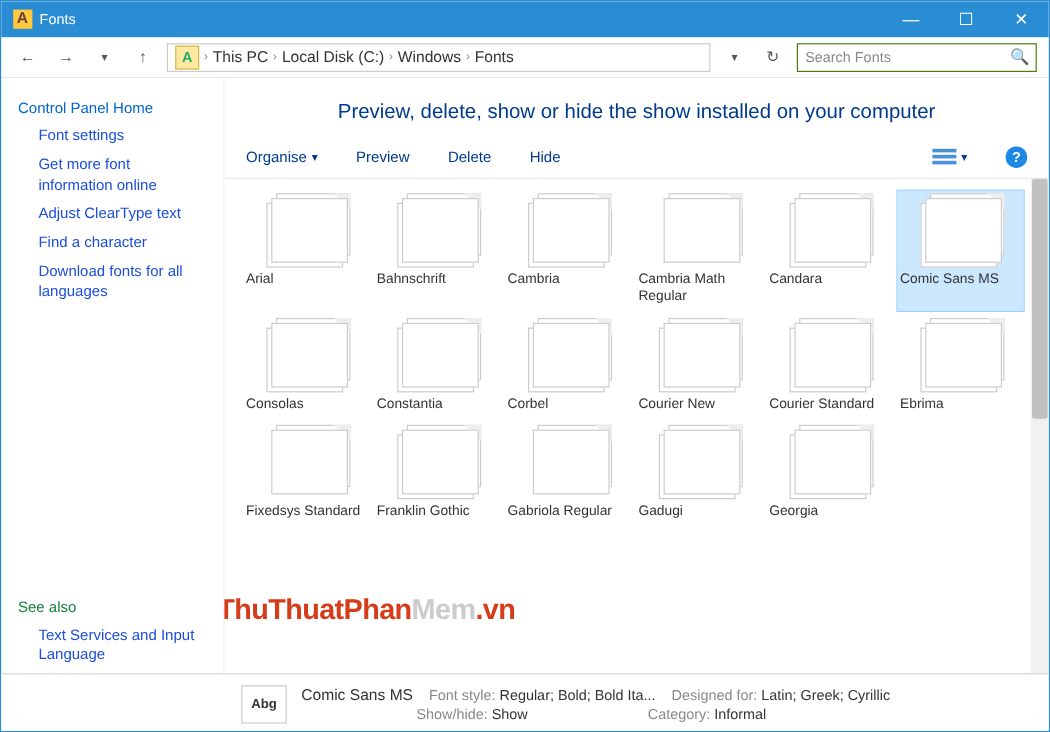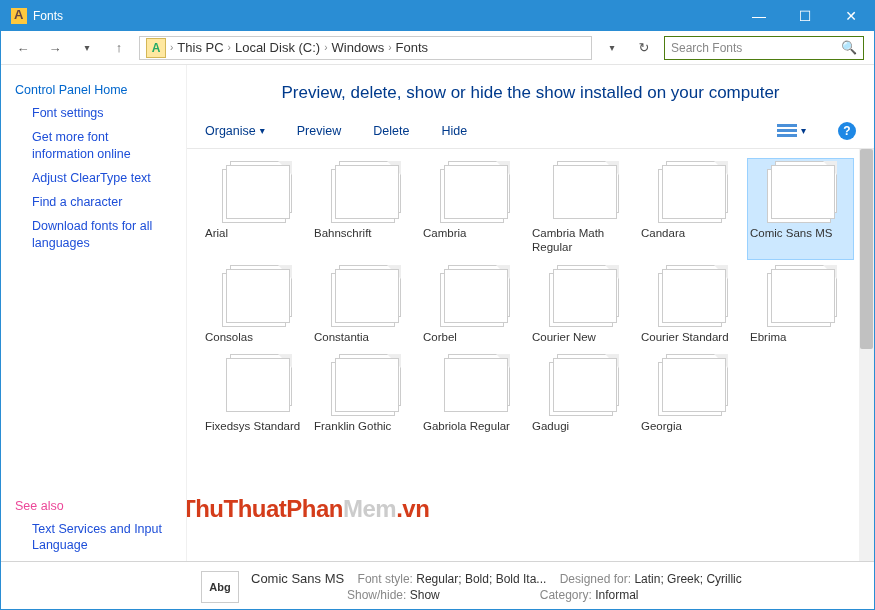--- a/index.html
+++ b/index.html
@@ -18,21 +18,21 @@
 .navbar .search { position: relative; width: 200px; }
 .navbar .search input { width: 100%; height: 24px; border: 1px solid #4d7c0f; padding: 0 22px 0 6px; font-size: 12px; color: #888; }
 .navbar .search input::placeholder { color: #888; }
 .navbar .search .sicon { position: absolute; right: 6px; top: 4px; color: #888; font-size: 13px; }
 
 .mainrow { display: flex; height: calc(610px - 30px - 34px - 50px); }
 .sidebar { width: 186px; flex: none; padding: 18px 14px; font-size: 12.5px; color: #0066cc; border-right: 1px solid #f0f0f0; position: relative; }
 .sidebar .hdr { margin-bottom: 4px; }
 .sidebar a { display: block; color: #1d4ed8; text-decoration: none; margin: 8px 17px; line-height: 1.3; }
 .sidebar .seealso { position: absolute; bottom: 0; left: 14px; }
-.sidebar .seealso .label { color: #ec4899; margin-bottom: 6px; }
+.sidebar .seealso .label { color: #15803d; margin-bottom: 6px; }
 
 .content { flex: 1; position: relative; display: flex; flex-direction: column; }
 .heading { text-align: center; color: #003a8c; font-size: 17px; font-weight: 400; padding: 18px 10px 10px; }
 .toolbar { height: 36px; border-bottom: 1px solid #e8e8e8; display:flex; align-items:center; padding:0 18px; gap:32px; font-size: 12.5px; color: #003a8c; }
 .toolbar .item { display:flex; align-items:center; gap:4px; }
 .toolbar .spacer { flex:1; }
 .toolbar .viewic { width:20px; height:16px; display:flex; flex-direction:column; justify-content:center; gap:2px; }
 .toolbar .viewic span { height:3px; background:#4a90d9; width:100%; }
 .toolbar .help { width:18px; height:18px; border-radius:50%; background:#1e88e5; color:#fff; font-size:12px; font-weight:bold; display:flex; align-items:center; justify-content:center; }
 

